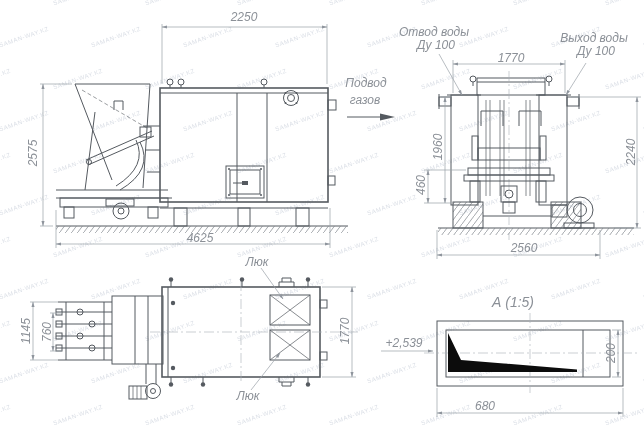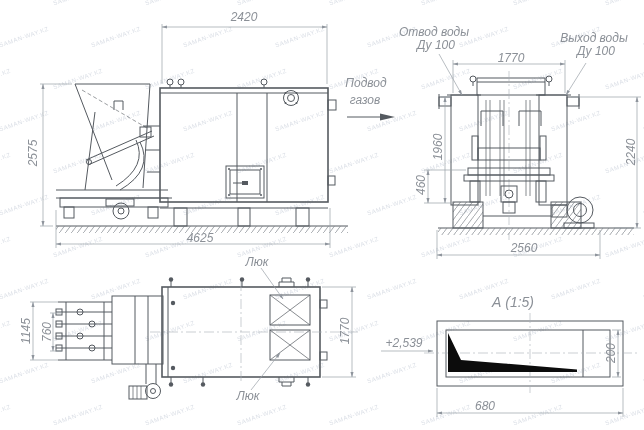--- a/index.html
+++ b/index.html
@@ -329,21 +329,21 @@
       <path class="cl" d="M424,353 H637 M530,313 V393"></path>
       <polygon class="blk" points="448,333 461,360 577,369.5 577,372 448,372"></polygon>
       <path class="dm" d="M612,330 H621 M612,377 H621"></path>
       <line class="dm" x1="618" y1="330" x2="618" y2="377" marker-start="url(#arr)" marker-end="url(#arr)"></line>
       <path class="dm" d="M437,388 V417 M623,388 V417"></path>
       <line class="dm" x1="437" y1="413" x2="623" y2="413" marker-start="url(#arr)" marker-end="url(#arr)"></line>
       <line class="dm" x1="381" y1="351" x2="433" y2="351" marker-end="url(#arr)"></line>
     </g>
   </svg>
 
-  <div class="lbl" style="left:244px;top:17px">2420</div>
+  <div class="lbl" style="left:244px;top:17px">2250</div>
   <div class="lbl vert" style="left:33px;top:153px">2575</div>
   <div class="lbl" style="left:200px;top:238px">4625</div>
 
   <div class="lbl sm" style="left:366px;top:83px">Подвод</div>
   <div class="lbl sm" style="left:365px;top:100px">газов</div>
 
   <div class="lbl sm" style="left:434px;top:32px">Отвод воды</div>
   <div class="lbl sm" style="left:436px;top:45px">Ду 100</div>
   <div class="lbl sm" style="left:594px;top:38px">Выход воды</div>
   <div class="lbl sm" style="left:596px;top:51px">Ду 100</div>

